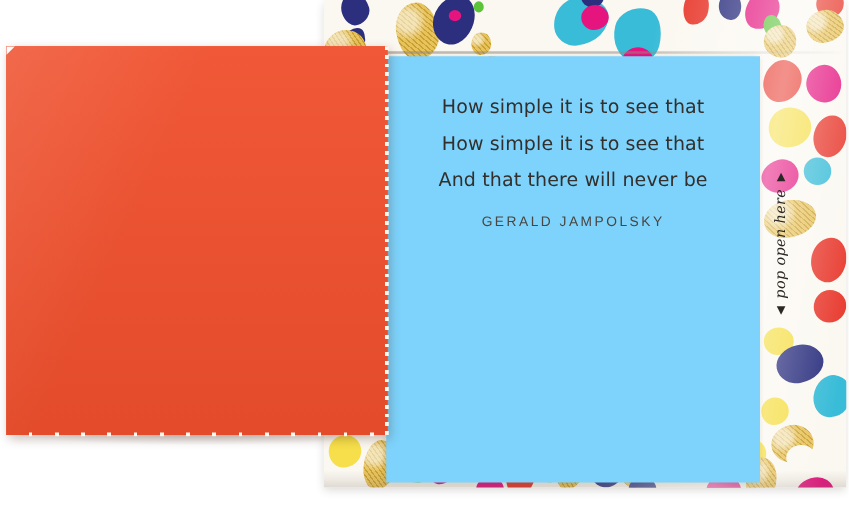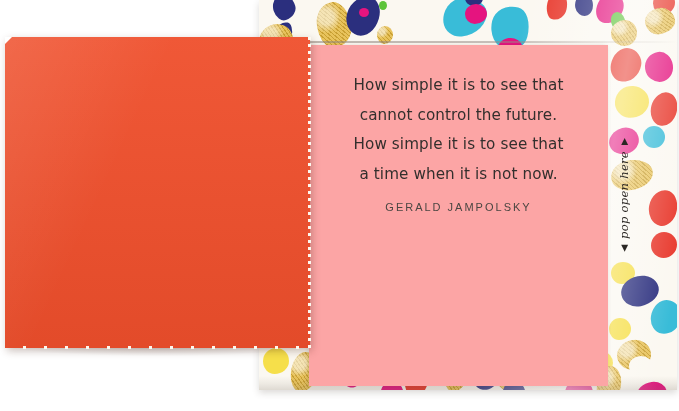--- a/index.html
+++ b/index.html
@@ -36,21 +36,21 @@
   .gold{
     background:
       radial-gradient(circle at 30% 30%,rgba(255,255,255,.55) 0 18%,rgba(255,255,255,0) 40%),
       repeating-linear-gradient(48deg,#e8c35c 0 2px,#c9a033 2px 3px),
       #ddb64a;
   }
 
   
   .quote-panel{
     position:absolute;left:309px;top:45px;width:299px;height:341px;
-    background:#fca5a5;
+    background:#7dd3fc;
     box-shadow:-2px 0 5px rgba(90,75,60,.13), 0 2px 4px rgba(90,75,60,.07);
     z-index:8;
   }
   .quote-inner{
     position:absolute;left:0;top:0;width:299px;height:341px;
     display:flex;flex-direction:column;align-items:center;
     padding-top:26px;box-sizing:border-box;
   }
   .quote-line{
     font-family:"DejaVu Sans",sans-serif;
@@ -190,23 +190,22 @@
         <div class="blob" style="left: 370px; top: 356px; width: 24px; height: 20px; border-radius: 50%; transform: rotate(0deg); background: rgb(251, 248, 241);"></div>
       </div>
     <div class="cover-crease"></div>
     <div class="cover-bottomedge"></div>
     <div class="cover-sheen"></div>
   </div>
 
   <div class="quote-panel">
     <div class="quote-inner">
       <div class="quote-line">How simple it is to see that</div>
-      <div class="quote-line">cannot control the future.</div>
       <div class="quote-line">How simple it is to see that</div>
-      <div class="quote-line">a time when it is not now.</div>
+      <div class="quote-line">And that there will never be</div>
       <div class="quote-author">GERALD JAMPOLSKY</div>
     </div>
   </div>
 
   <div class="pop-tab">
     <div class="pop-rot">
       <span class="pop-arrow">◀</span>
       <span class="pop-text">pop open here</span>
       <span class="pop-arrow">▶</span>
     </div>

